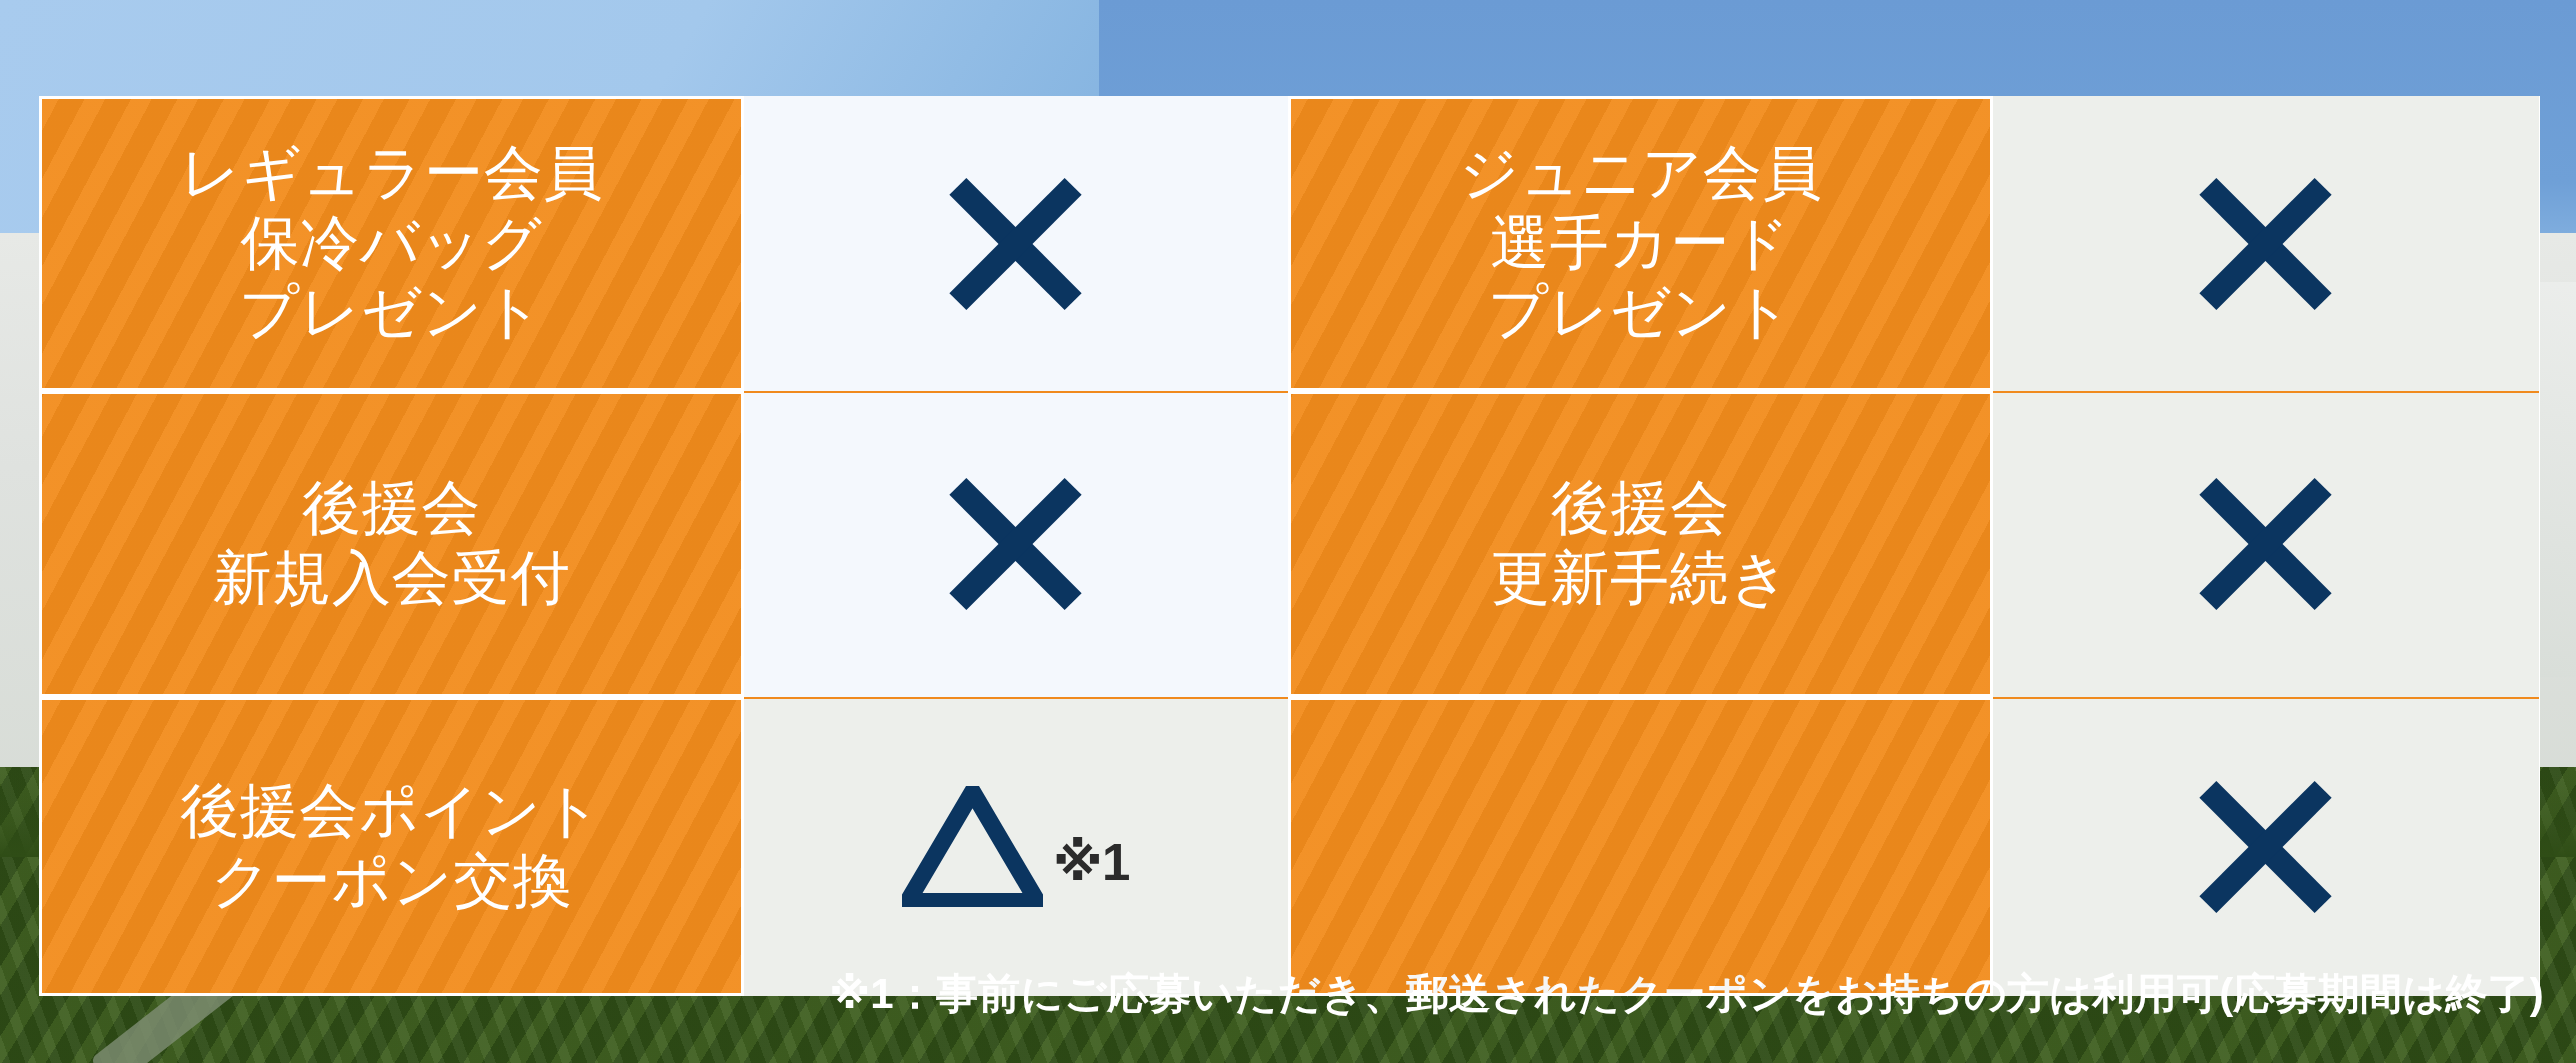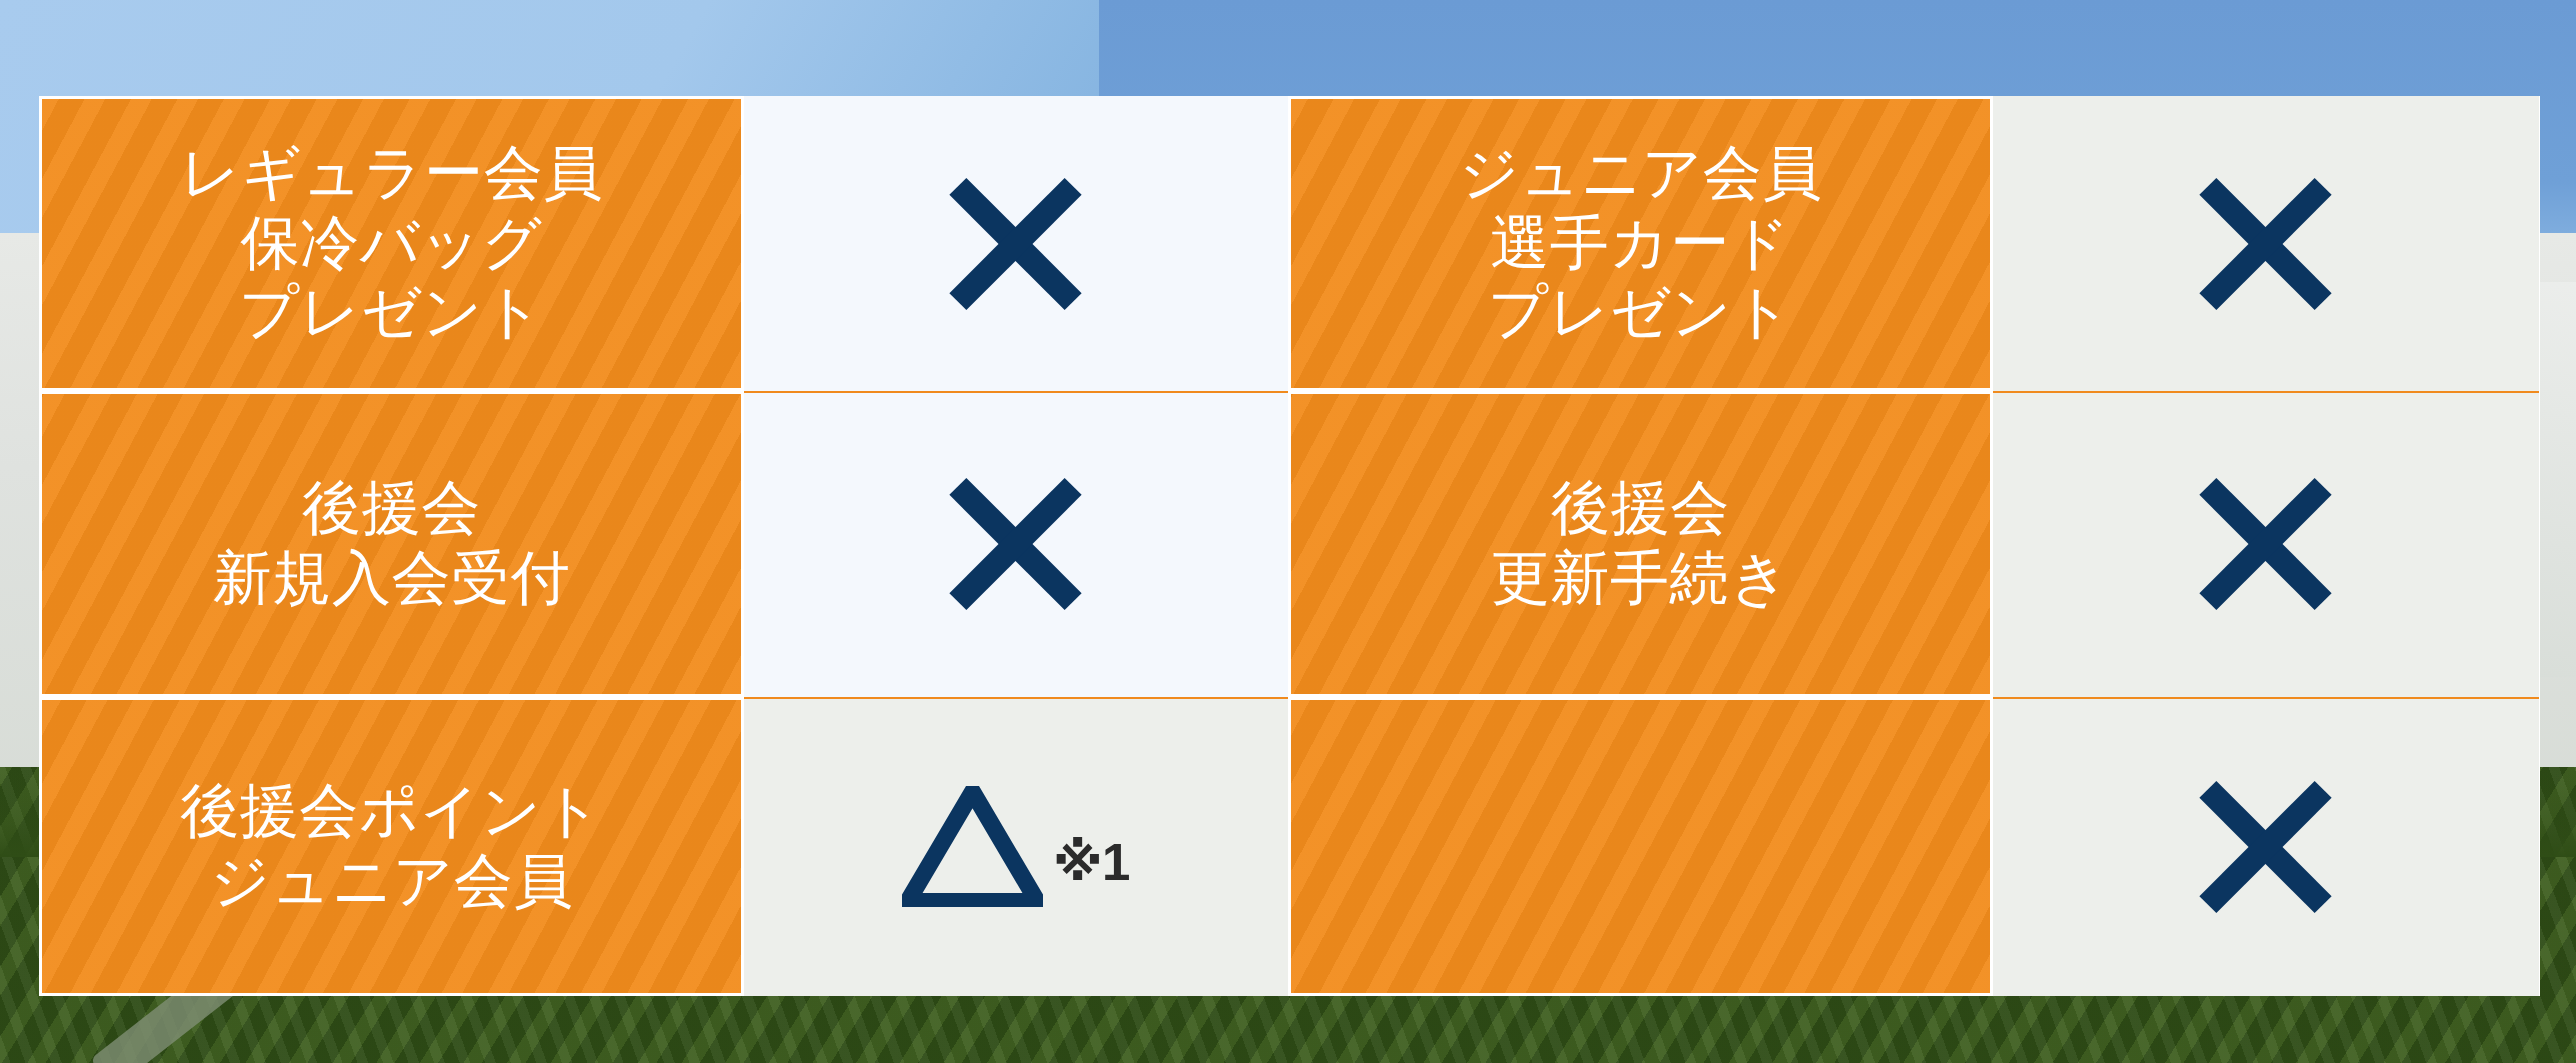--- a/index.html
+++ b/index.html
@@ -277,21 +277,21 @@
         <div class="x-mark">
             <span></span>
             <span></span>
           </div>
       </div>
     </div>
 
     <div class="cell label">
       <div class="label-tint"></div>
       <div class="label-text">後援会ポイント
-ジュニア会員</div>
+クーポン交換</div>
     </div>
     <div class="cell mark light-warm divider-top">
       <div class="mark-inner tri-wrap">
         <div class="tri-mark">
           <svg viewBox="0 0 200 172" width="141" height="121" aria-hidden="true">
             <polygon points="100,8 192,164 8,164" fill="none" stroke="#0B3560" stroke-width="24" stroke-linejoin="miter"></polygon>
           </svg>
         </div>
         <div class="tri-note">※1</div>
       </div>
@@ -303,15 +303,16 @@
       <div class="mark-inner">
         <div class="x-mark">
             <span></span>
             <span></span>
           </div>
       </div>
     </div>
 
   </div>
 
+  <div id="footnote">※1：事前にご応募いただき、郵送されたクーポンをお持ちの方は利用可(応募期間は終了)</div>
 
 </div>
 
 
 </body></html>

